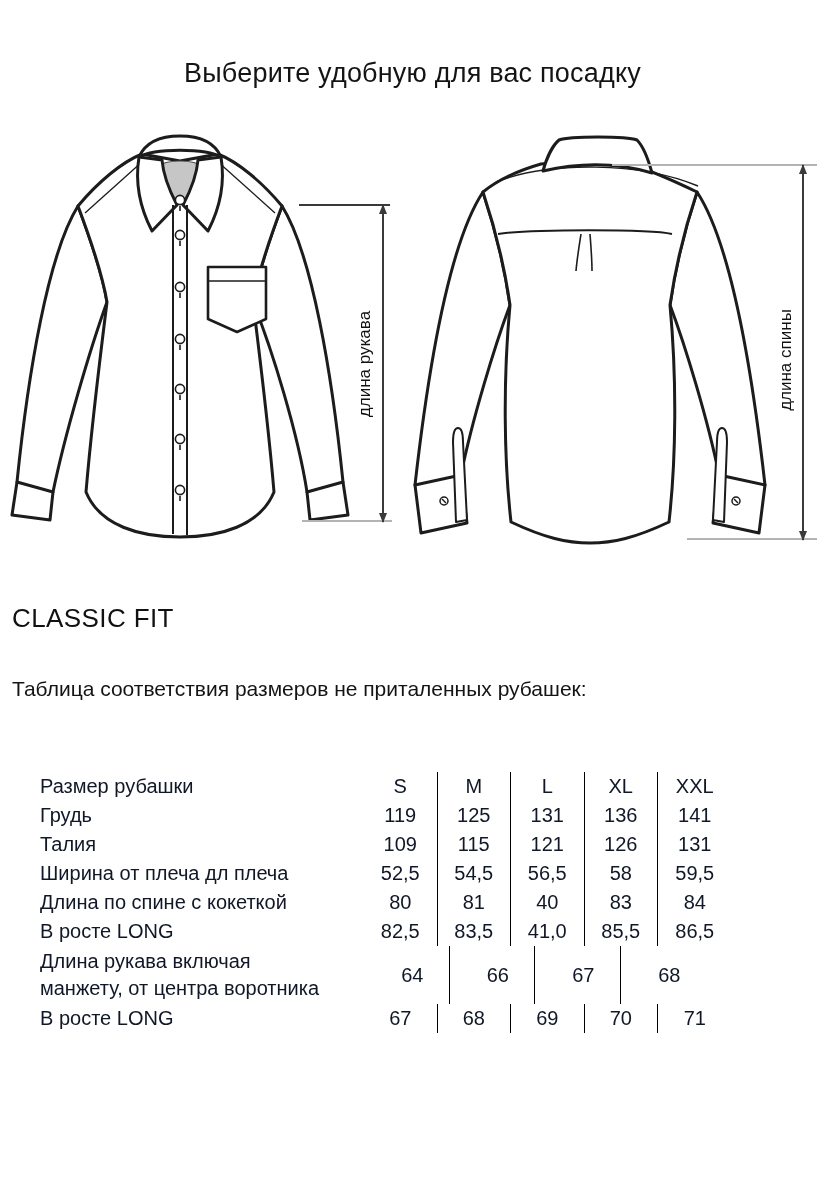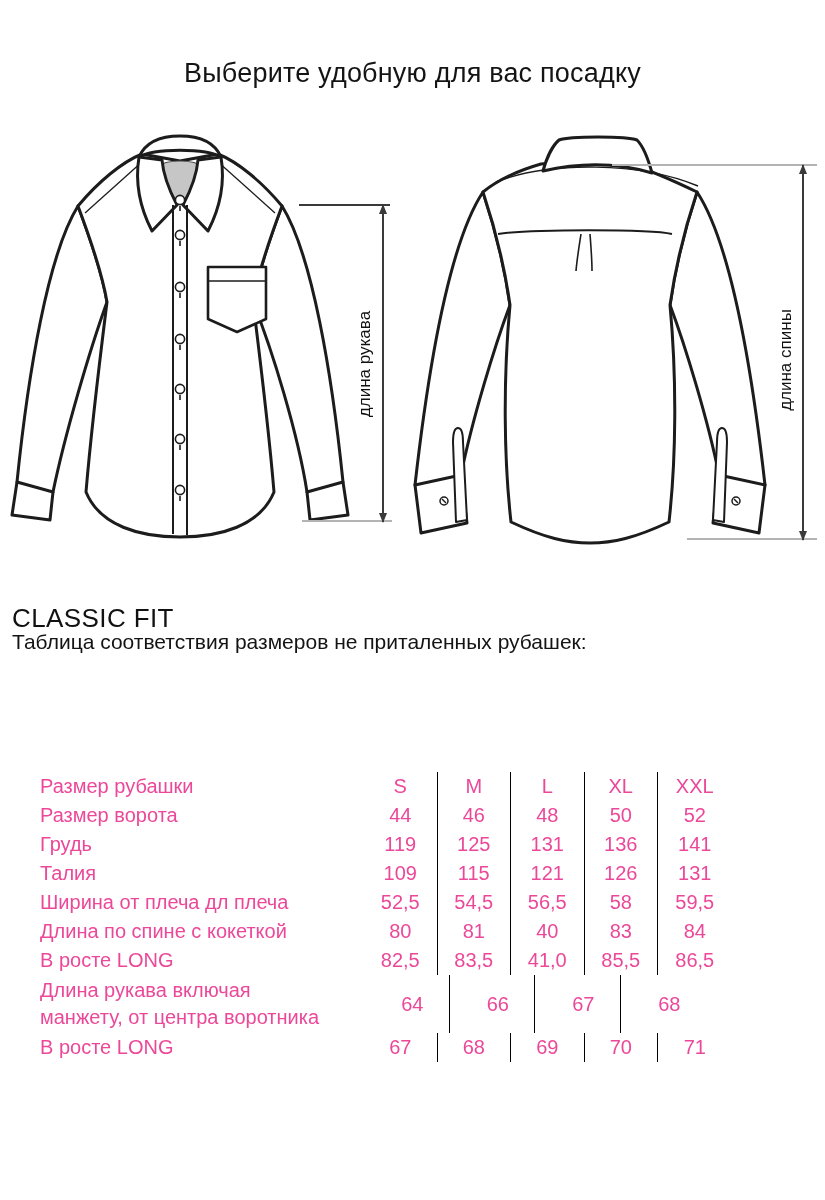--- a/index.html
+++ b/index.html
@@ -29,25 +29,25 @@
     white-space:nowrap;
   }
   .dim-label-front{left:286px;top:353px;}
   .dim-label-back{left:707px;top:349px;}
 
   .section-heading{
     position:absolute;left:12px;top:603px;font-size:26px;font-weight:400;
     letter-spacing:.4px;color:#111;
   }
   .section-subtitle{
-    position:absolute;left:12px;top:630px;font-size:21px;font-weight:400;color:#141414;text-align:center;
+    position:absolute;left:12px;top:677px;font-size:21px;font-weight:400;color:#141414;text-align:center;
   }
 
   
-  .size-table{position:absolute;left:0;top:772px;width:735px;font-size:20px;color:#ec4899;}
+  .size-table{position:absolute;left:0;top:772px;width:735px;font-size:20px;color:#0f172a;}
   .trow{display:flex;height:29px;}
   .trow.tall{height:58px;gap:12px;}
   .tlabel{
     width:364px;box-sizing:border-box;padding-left:40px;display:flex;align-items:center;
     line-height:27px;
   }
   .trow.tall .tlabel{padding-right:28px;}
   .tcell{
     width:73.5px;box-sizing:border-box;display:flex;align-items:center;justify-content:center;
   }
@@ -190,28 +190,20 @@
   <div class="size-table">
     <div class="trow">
       <div class="tlabel">Размер рубашки</div>
       <div class="tcell b">S</div>
       <div class="tcell b">M</div>
       <div class="tcell b">L</div>
       <div class="tcell b">XL</div>
       <div class="tcell">XXL</div>
     </div>
     <div class="trow">
-      <div class="tlabel">Размер ворота</div>
-      <div class="tcell b">44</div>
-      <div class="tcell b">46</div>
-      <div class="tcell b">48</div>
-      <div class="tcell b">50</div>
-      <div class="tcell">52</div>
-    </div>
-    <div class="trow">
       <div class="tlabel">Грудь</div>
       <div class="tcell b">119</div>
       <div class="tcell b">125</div>
       <div class="tcell b">131</div>
       <div class="tcell b">136</div>
       <div class="tcell">141</div>
     </div>
     <div class="trow">
       <div class="tlabel">Талия</div>
       <div class="tcell b">109</div>

